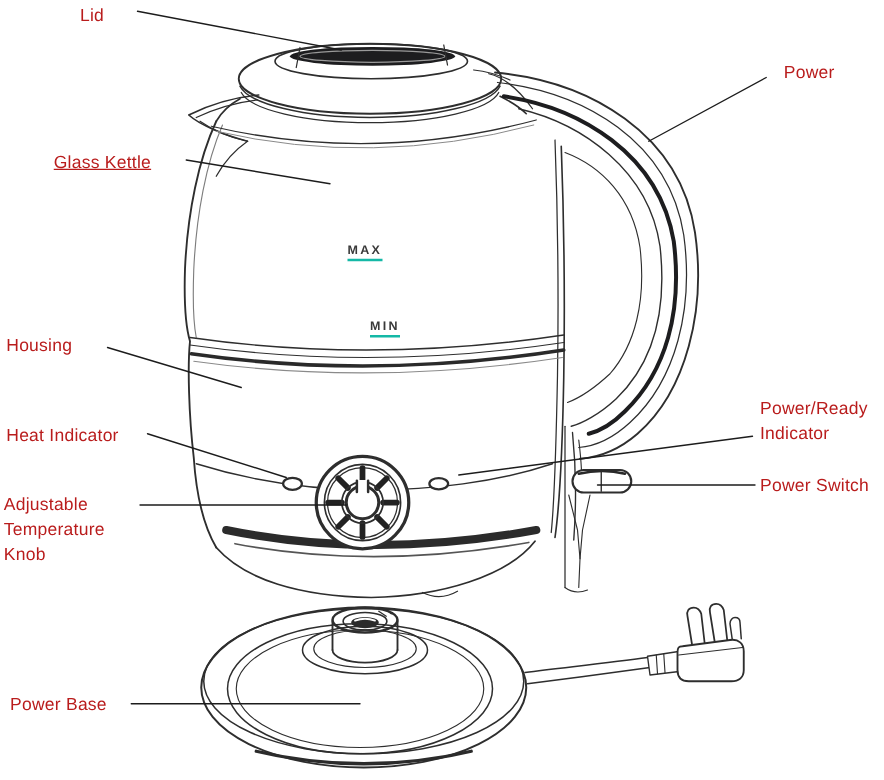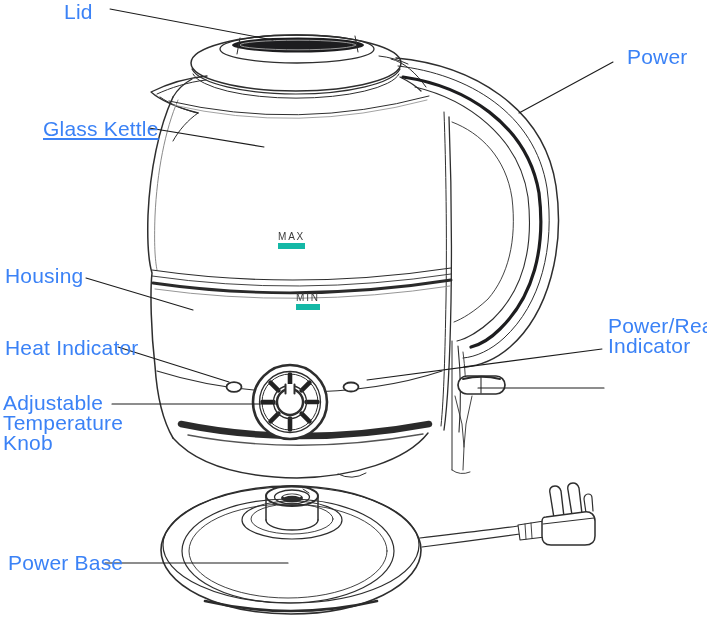--- a/index.html
+++ b/index.html
@@ -2,27 +2,27 @@
 <html><head>
 <meta charset="utf-8">
 <style>
   html,body{margin:0;padding:0;background:#fff;}
   #stage{
     position:relative;width:707px;height:624px;background:#fff;overflow:hidden;
     font-family:"Liberation Sans", sans-serif;
   }
   #art{position:absolute;left:0;top:0;}
   .label{
-    position:absolute;font-size:21px;line-height:20px;color:#3b82f6;
+    position:absolute;font-size:14px;line-height:20px;color:#b91c1c;
     letter-spacing:.2px;white-space:nowrap;
   }
   .label.wrap{white-space:normal;}
   .level-mark{
-    position:absolute;font-size:10px;font-weight:normal;letter-spacing:1.8px;
-    color:#3a3a3a;border-bottom:6px solid #14b8a6;padding:0 0 1px 0;line-height:11px;margin-top:36px;
+    position:absolute;font-size:10px;font-weight:bold;letter-spacing:1.8px;
+    color:#3a3a3a;border-bottom:2px solid #14b8a6;padding:0 0 1px 0;line-height:11px;
   }
 </style>
 </head>
 <body>
 
 <div id="stage">
 
   <svg id="art" width="707" height="624" viewBox="0 0 707 624">
     <g stroke="#2e2e2e" fill="none" stroke-width="1.3" stroke-linecap="round" stroke-linejoin="round">
 
@@ -170,19 +170,20 @@
   <div class="label" style="left:43px;top:119px;text-decoration:underline;">Glass Kettle</div>
 
   <div class="label" style="left:5px;top:266px;">Housing</div>
 
   <div class="label wrap" style="left:3px;top:393px;width:102px;">Adjustable Temperature Knob</div>
 
   <div class="label" style="left:5px;top:338px;">Heat Indicator</div>
 
   <div class="label wrap" style="left:608px;top:316px;width:112px;">Power/Ready Indicator</div>
 
+  <div class="label" style="left:608px;top:378px;">Power Switch</div>
 
   <div class="label" style="left:8px;top:553px;text-align:right;">Power Base</div>
 
   <div class="level-mark" style="left:278px;top:195px;">MAX</div>
   <div class="level-mark" style="left:296px;top:256px;">MIN</div>
 
 </div>
 
 </body></html>

